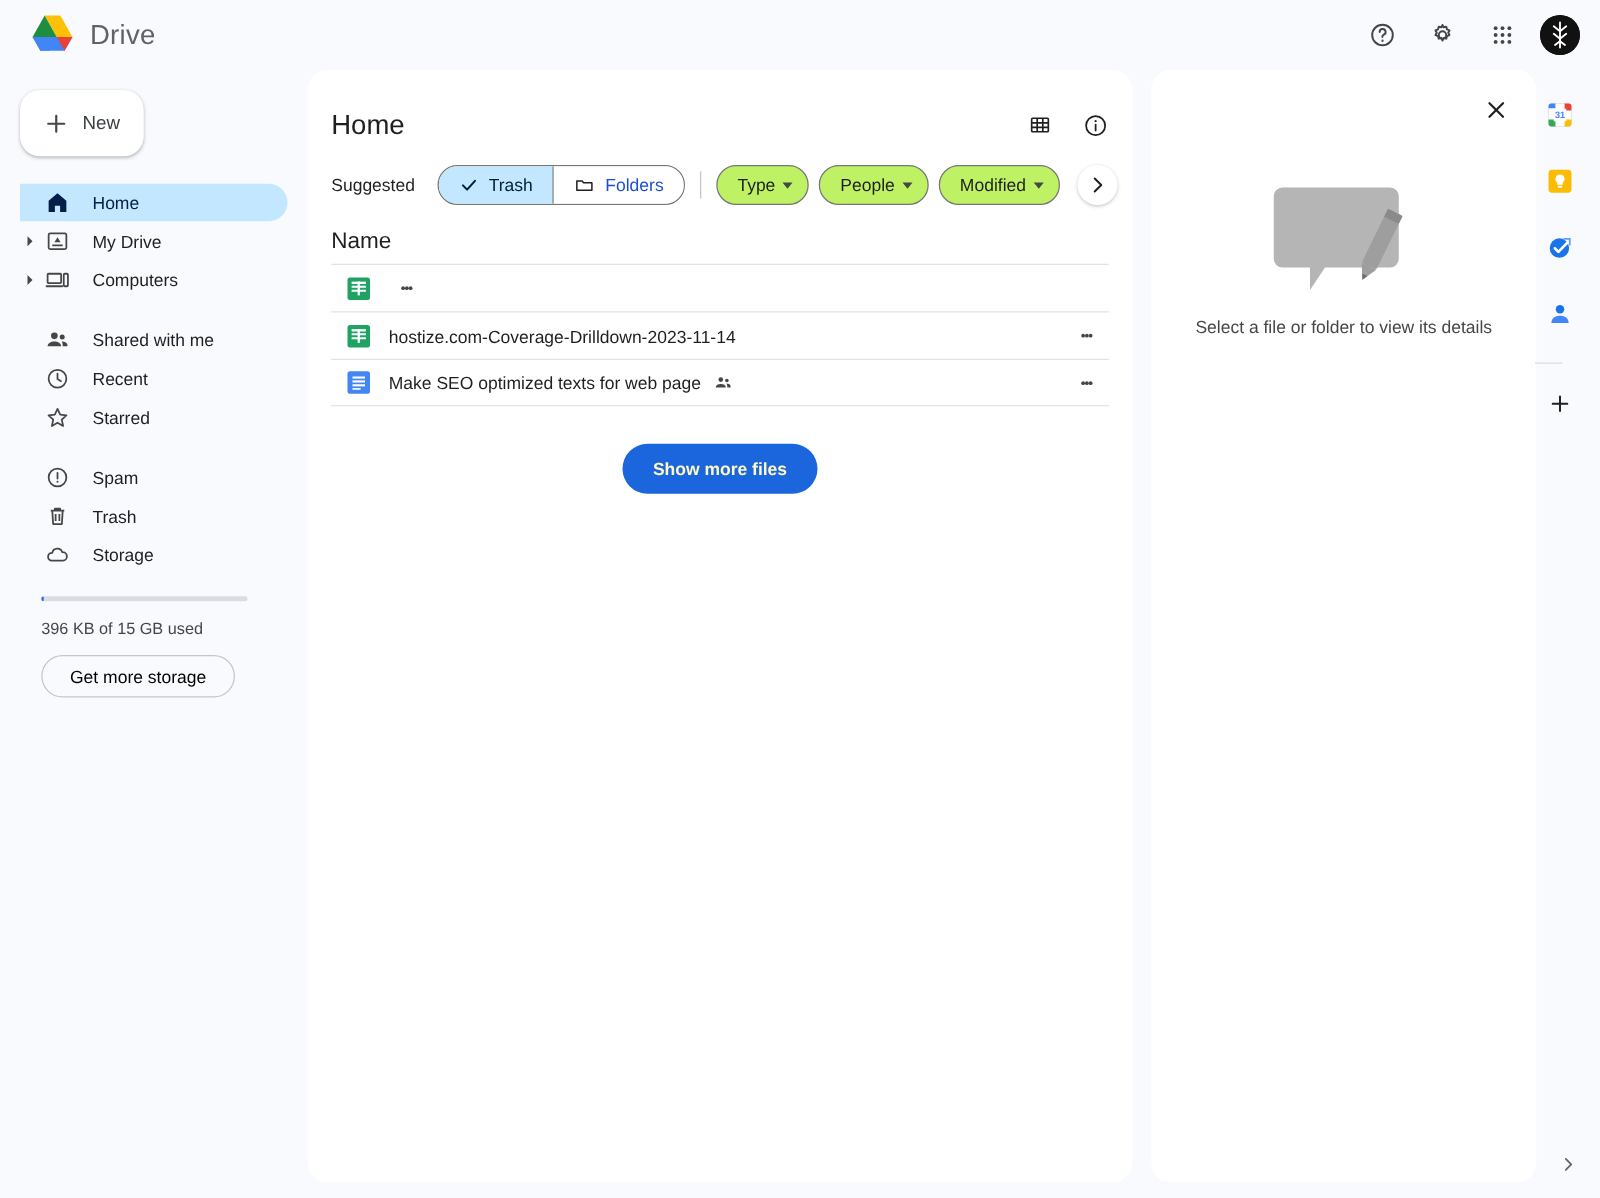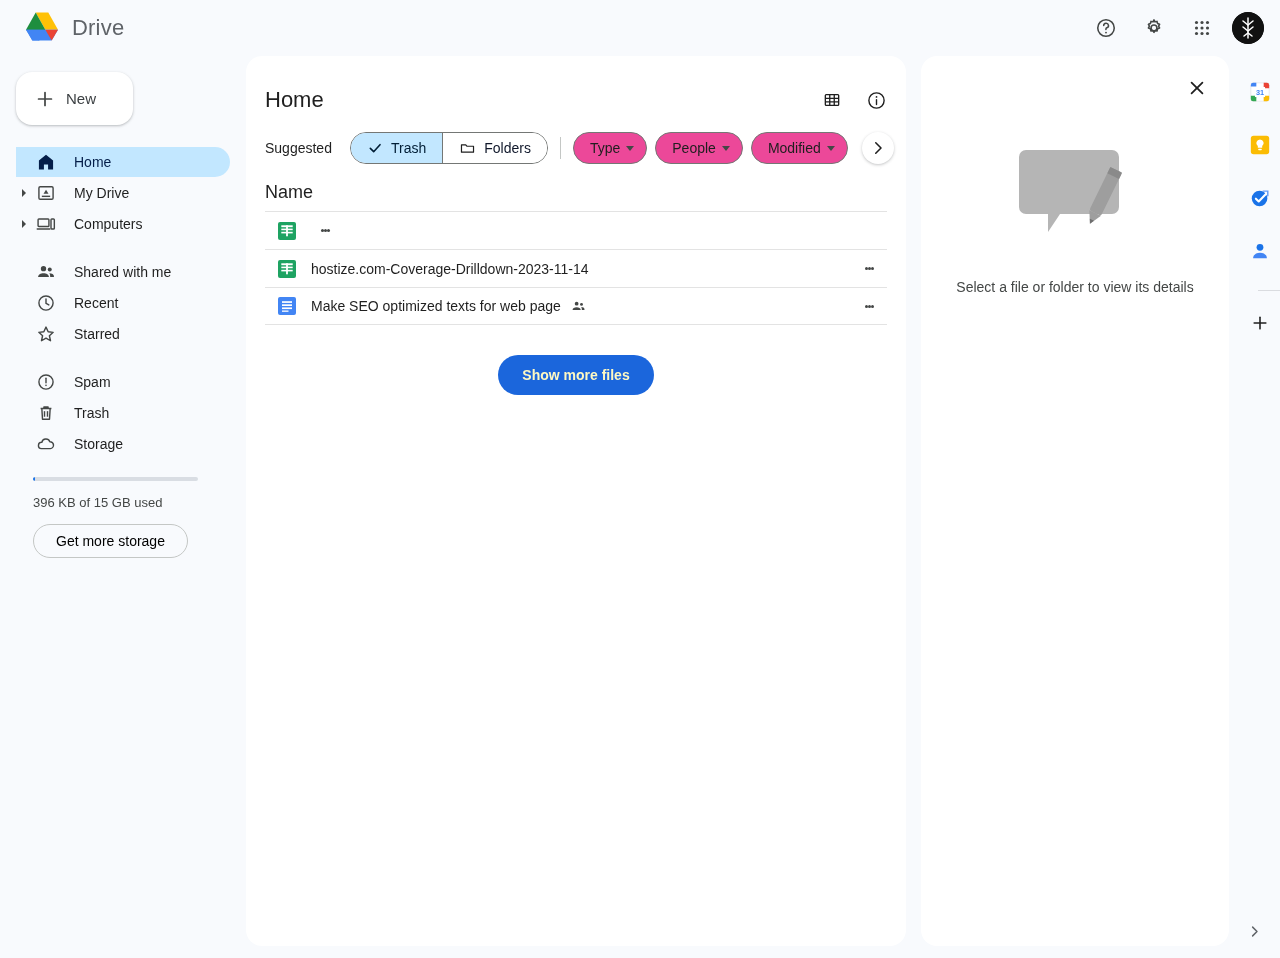--- a/index.html
+++ b/index.html
@@ -54,21 +54,21 @@
     background: #111; display: flex; align-items: center; justify-content: center;
     color: #fff; cursor: pointer; overflow: hidden;
   }
 
   
   .sidebar {
     position: absolute; left: 0; top: 56px; width: 240px; height: 902px;
     padding-top: 8px;
   }
   .new-btn {
-    margin: 8px 0 0 16px; width: 117px; height: 53px;
+    margin: 8px 0 0 16px; width: 99px; height: 53px;
     background: #fff; border: 0; border-radius: 16px;
     box-shadow: 0 1px 3px rgba(60,64,67,.25), 0 1px 2px rgba(60,64,67,.1);
     display: flex; align-items: center; gap: 10px; padding-left: 18px;
     cursor: pointer; font-family: "Liberation Sans", sans-serif;
   }
   .new-label { font-size: 15px; color: #3c4043; }
   .nav { margin-top: 22px; }
   .nav-item {
     position: relative; display: flex; align-items: center;
     height: 30px; margin: 1px 10px 1px 16px;
@@ -119,31 +119,31 @@
     display: flex; align-items: center; height: 48px;
     padding-left: 19px; position: relative; overflow: hidden;
   }
   .chips-label { font-size: 14px; color: #1f1f1f; margin-right: 18px; white-space: nowrap; }
   .seg {
     display: flex; align-items: center; height: 32px;
     border: 1px solid #747775; border-radius: 16px; overflow: hidden;
   }
   .seg-btn {
     display: flex; align-items: center; gap: 8px; height: 100%;
-    padding: 0 16px; font-size: 14px; color: #0f172a; cursor: pointer;
+    padding: 0 16px; font-size: 14px; color: #1d4ed8; cursor: pointer;
     background: #fff; border: 0; border-right: 1px solid #747775;
     font-family: "Liberation Sans", sans-serif; white-space: nowrap;
   }
   .seg-btn:last-child { border-right: 0; }
   .seg-btn.on { background: #c2e7ff; color: #001d35; }
   .chip-divider { width: 1px; height: 22px; background: #c4c7c5; margin: 0 12px; }
   .chip {
     display: flex; align-items: center; gap: 6px; height: 32px;
     padding: 0 12px 0 16px; margin-right: 8px;
-    border: 1px solid #747775; border-radius: 16px; background: #ec4899;
+    border: 1px solid #747775; border-radius: 16px; background: #bef264;
     font-size: 14px; color: #1f1f1f; cursor: pointer; white-space: nowrap;
     font-family: "Liberation Sans", sans-serif;
   }
   .tri-down {
     width: 0; height: 0; border-left: 4px solid transparent;
     border-right: 4px solid transparent; border-top: 5px solid #444746;
   }
   .scroll-next {
     position: absolute; right: 12px; top: 8px;
     width: 32px; height: 32px; border-radius: 50%;
@@ -186,27 +186,27 @@
   .details-close {
     position: absolute; right: 14px; top: 14px;
     width: 36px; height: 36px; border-radius: 50%; border: 0; background: transparent;
     display: flex; align-items: center; justify-content: center; cursor: pointer; color: #1f1f1f;
   }
   .details-empty {
     position: absolute; top: 88px; left: 0; width: 100%;
     display: flex; flex-direction: column; align-items: center;
   }
   .details-text {
-    margin-top: 40px; font-size: 14px; color: #444746; text-align: center;
+    margin-top: 14px; font-size: 14px; color: #444746; text-align: center;
   }
 
   
   .rail {
     position: absolute; right: 0; top: 56px; width: 52px; height: 902px;
-    display: flex; flex-direction: column; align-items: flex-end; padding-top: 16px;
+    display: flex; flex-direction: column; align-items: flex-start; padding-top: 16px;
   }
   .rail-btn {
     width: 40px; height: 40px; border-radius: 50%; border: 0; background: transparent;
     display: flex; align-items: center; justify-content: center; cursor: pointer;
     margin-bottom: 13px;
   }
   .rail-divider { width: 22px; height: 1px; background: #dadce0; margin: 6px 0 12px 0; }
   .rail-expand {
     position: absolute; bottom: 12px; left: 50%; transform: translateX(-50%);
     width: 30px; height: 30px; border: 0; background: transparent; cursor: pointer;

